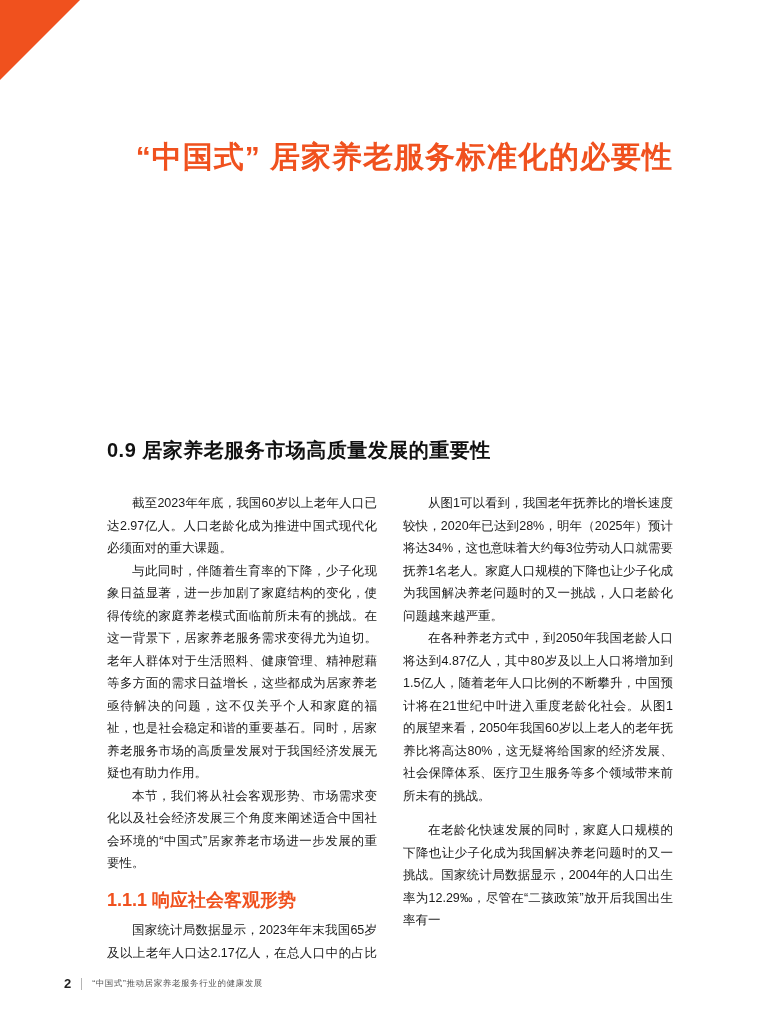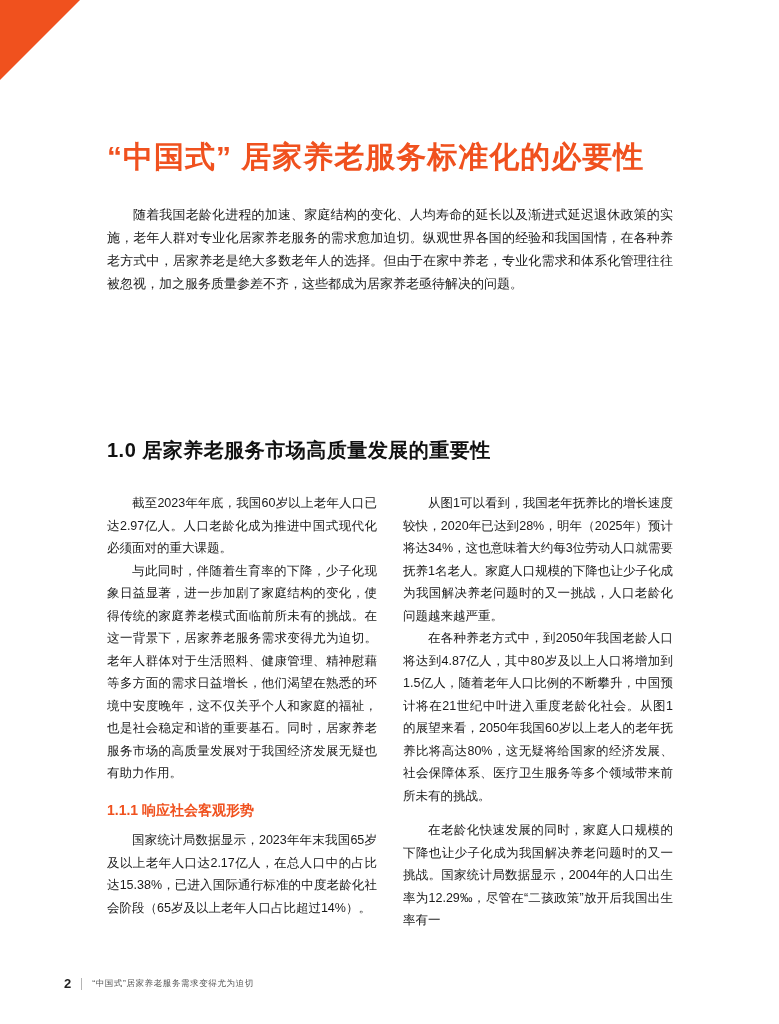--- a/index.html
+++ b/index.html
@@ -23,20 +23,21 @@
   }
   .chapter-title {
     position: absolute;
     left: 107px; top: 137px;
     width: 566px;
     font-size: 30px;
     font-weight: bold;
     letter-spacing: 1px;
     color: var(--accent, #F0511E);
     line-height: 1.35;
+    text-align: right;
   }
   .intro {
     position: absolute;
     left: 107px; top: 203px;
     width: 566px;
     font-size: 13px;
     font-weight: 500;
     line-height: 23px;
     text-align: justify;
   }
@@ -63,21 +64,21 @@
     flex: 1 1 0;
     font-size: 12.5px;
     font-weight: 500;
     line-height: 22.5px;
     text-align: justify;
   }
   .col p { text-indent: 2em; }
   .col p.gap-above { margin-top: 12px; }
   .subheading {
     color: var(--accent, #F0511E);
-    font-size: 14px;
+    font-size: 18px;
     font-weight: bold;
     margin: 14px 0 8px 0;
   }
   .footer {
     position: absolute;
     left: 64px; bottom: 33px;
     display: flex;
     align-items: center;
     gap: 10px;
   }
@@ -93,41 +94,41 @@
 </head>
 <body>
 
 <div class="page">
 
   <div class="corner"></div>
 
   <h1 class="chapter-title">“中国式” 居家养老服务标准化的必要性</h1>
 
   <div class="intro">
-    <p>随着我国老龄化进程的加速、家庭结构的变化、人均寿命的延长以及渐进式延迟退休政策的实施，老年人群对专业化居家养老服务的需求愈加迫切。纵观世界各国的经验和我国国情，在各种养老方式中，居家养老是绝大多数老年人的选择。但由于在家中养老，专业化需求和体系化管理往往被忽视，加之服务质量参差不齐，这些都成为居家养老亟待解决的问题。</p>
   </div>
 
-  <h2 class="section-heading">1.0 居家养老服务市场高质量发展的重要性</h2>
+  <h2 class="section-heading">0.9 居家养老服务市场高质量发展的重要性</h2>
 
   <div class="columns">
 
     <div class="col">
       <p>截至2023年年底，我国60岁以上老年人口已达2.97亿人。人口老龄化成为推进中国式现代化必须面对的重大课题。</p>
-      <p>与此同时，伴随着生育率的下降，少子化现象日益显著，进一步加剧了家庭结构的变化，使得传统的家庭养老模式面临前所未有的挑战。在这一背景下，居家养老服务需求变得尤为迫切。老年人群体对于生活照料、健康管理、精神慰藉等多方面的需求日益增长，他们渴望在熟悉的环境中安度晚年，这不仅关乎个人和家庭的福祉，也是社会稳定和谐的重要基石。同时，居家养老服务市场的高质量发展对于我国经济发展无疑也有助力作用。</p>
+      <p>与此同时，伴随着生育率的下降，少子化现象日益显著，进一步加剧了家庭结构的变化，使得传统的家庭养老模式面临前所未有的挑战。在这一背景下，居家养老服务需求变得尤为迫切。老年人群体对于生活照料、健康管理、精神慰藉等多方面的需求日益增长，这些都成为居家养老亟待解决的问题，这不仅关乎个人和家庭的福祉，也是社会稳定和谐的重要基石。同时，居家养老服务市场的高质量发展对于我国经济发展无疑也有助力作用。</p>
+      <p>本节，我们将从社会客观形势、市场需求变化以及社会经济发展三个角度来阐述适合中国社会环境的“中国式”居家养老市场进一步发展的重要性。</p>
       <h3 class="subheading">1.1.1 响应社会客观形势</h3>
       <p>国家统计局数据显示，2023年年末我国65岁及以上老年人口达2.17亿人，在总人口中的占比达15.38%，已进入国际通行标准的中度老龄化社会阶段（65岁及以上老年人口占比超过14%）。</p>
     </div>
 
     <div class="col">
       <p>从图1可以看到，我国老年抚养比的增长速度较快，2020年已达到28%，明年（2025年）预计将达34%，这也意味着大约每3位劳动人口就需要抚养1名老人。家庭人口规模的下降也让少子化成为我国解决养老问题时的又一挑战，人口老龄化问题越来越严重。</p>
       <p>在各种养老方式中，到2050年我国老龄人口将达到4.87亿人，其中80岁及以上人口将增加到1.5亿人，随着老年人口比例的不断攀升，中国预计将在21世纪中叶进入重度老龄化社会。从图1的展望来看，2050年我国60岁以上老人的老年抚养比将高达80%，这无疑将给国家的经济发展、社会保障体系、医疗卫生服务等多个领域带来前所未有的挑战。</p>
       <p class="gap-above">在老龄化快速发展的同时，家庭人口规模的下降也让少子化成为我国解决养老问题时的又一挑战。国家统计局数据显示，2004年的人口出生率为12.29‰，尽管在“二孩政策”放开后我国出生率有一</p>
     </div>
 
   </div>
 
   <div class="footer">
     <span class="page-num">2</span>
     <span class="fdivider"></span>
-    <span class="footer-text">“中国式”居家养老服务需求变得尤为迫切</span>
+    <span class="footer-text">“中国式”推动居家养老服务行业的健康发展</span>
   </div>
 
 </div>
 
 </body></html>

